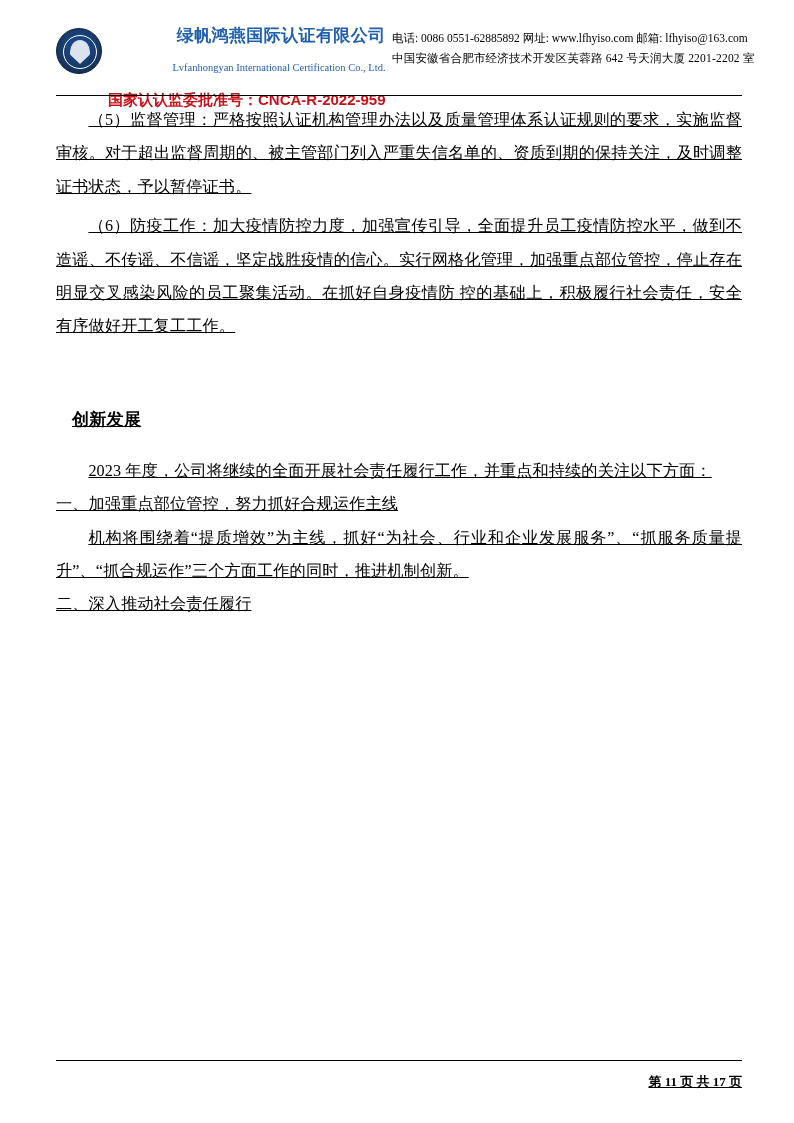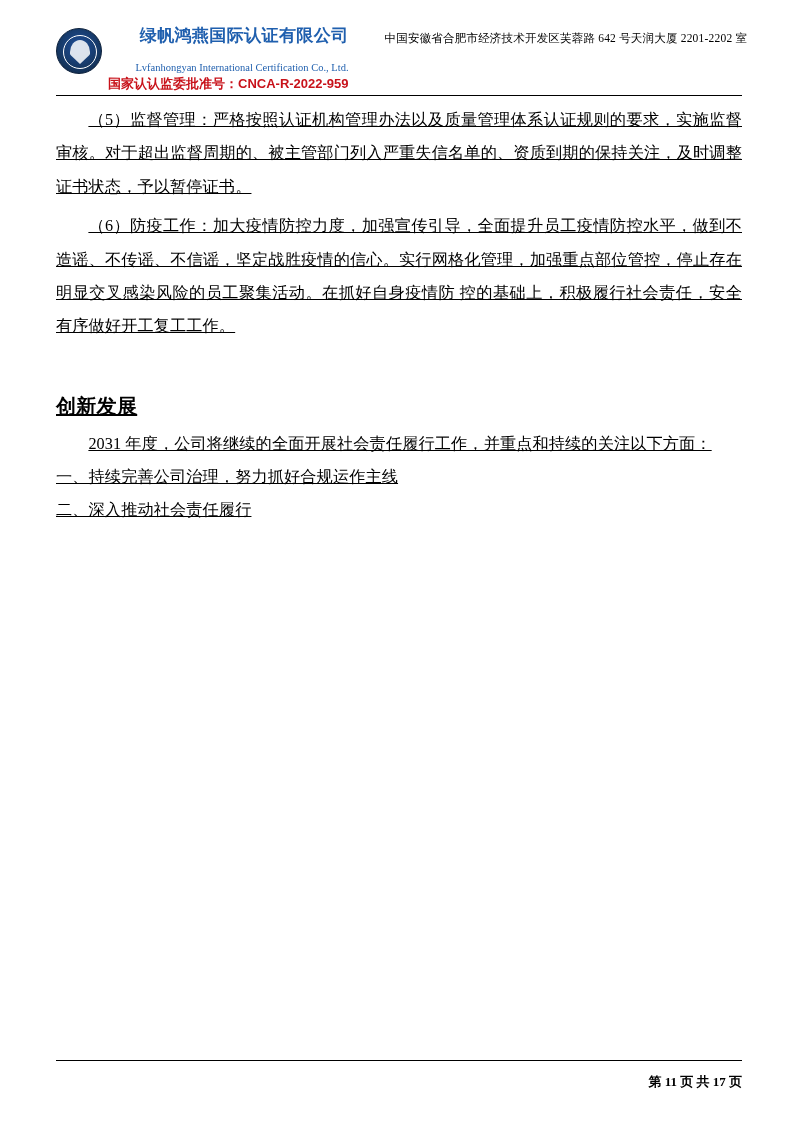--- a/index.html
+++ b/index.html
@@ -81,25 +81,25 @@
   }
   .company-en {
     font-family: "Liberation Serif", serif;
     font-size: 10.5px;
     color: #1f5fae;
     white-space: nowrap;
     margin-top: 16px;
   }
   .company-cert {
     font-family: "Liberation Sans", sans-serif;
-    font-size: 13px;
+    font-size: 15px;
     font-weight: bold;
     color: #c8121a;
     white-space: nowrap;
-    margin-top: 3px;
+    margin-top: 17px;
   }
   .contact-block {
     margin-left: 36px;
     padding-top: 2px;
     font-family: "Liberation Serif", serif;
     font-size: 11.5px;
     line-height: 1.75;
     color: #000;
     white-space: nowrap;
   }
@@ -129,23 +129,23 @@
     text-align: justify;
     text-justify: inter-ideograph;
     letter-spacing: .1px;
   }
   p.indent { text-indent: 2em; }
   p.hang { text-indent: 0; }
   .gap-small { height: 6px; }
   .gap-large { height: 40px; }
 
   h2.section {
-    margin: 0;
+    margin: 16px;
     font-family: "Liberation Sans", "DejaVu Sans", sans-serif;
-    font-size: 20px;
+    font-size: 17px;
     font-weight: bold;
     line-height: 1.6;
     letter-spacing: .3px;
   }
 
   
   .footer-rule {
     position: absolute;
     left: 56px;
     bottom: 62px;
@@ -155,53 +155,55 @@
   }
   .footer {
     position: absolute;
     left: 56px;
     bottom: 32px;
     width: 686px;
     text-align: right;
     font-family: "Liberation Serif", serif;
     font-size: 13px;
   }
-  .footer .pg { font-weight: bold; }
+  .footer .pg { font-weight: bold; text-decoration: underline; }
 </style>
 </head>
 <body>
 
 <div class="page">
 
   <div class="header">
     <div class="logo-block">
       <div class="logo-mark"></div>
       <div class="logo-text">
         <span class="company-cn">绿帆鸿燕国际认证有限公司</span>
         <span class="company-en">Lvfanhongyan International Certification Co., Ltd.</span>
         <span class="company-cert">国家认认监委批准号：CNCA-R-2022-959</span>
       </div>
     </div>
     <div class="contact-block">
+      <div class="line1">电话: 0086 0551-62885892 网址: www.lfhyiso.com 邮箱: lfhyiso@163.com</div>
       <div class="line2">中国安徽省合肥市经济技术开发区芙蓉路 642 号天润大厦 2201-2202 室</div>
     </div>
   </div>
   <div class="header-rule"></div>
 
   <div class="content">
     <p class="indent">（5）监督管理：严格按照认证机构管理办法以及质量管理体系认证规则的要求，实施监督审核。对于超出监督周期的、被主管部门列入严重失信名单的、资质到期的保持关注，及时调整证书状态，予以暂停证书。</p>
     <div class="gap-small"></div>
     <p class="indent">（6）防疫工作：加大疫情防控力度，加强宣传引导，全面提升员工疫情防控水平，做到不造谣、不传谣、不信谣，坚定战胜疫情的信心。实行网格化管理，加强重点部位管控，停止存在明显交叉感染风险的员工聚集活动。在抓好自身疫情防 控的基础上，积极履行社会责任，安全有序做好开工复工工作。</p>
     <div class="gap-small"></div>
 
     <div class="gap-large"></div>
     <h2 class="section">创新发展</h2>
     <div class="gap-small"></div>
-    <p class="indent">2031 年度，公司将继续的全面开展社会责任履行工作，并重点和持续的关注以下方面：</p>
-    <p class="hang">一、持续完善公司治理，努力抓好合规运作主线</p>
+    <p class="indent">2023 年度，公司将继续的全面开展社会责任履行工作，并重点和持续的关注以下方面：</p>
+    <p class="hang">一、加强重点部位管控，努力抓好合规运作主线</p>
+    <p class="indent">机构将围绕着“提质增效”为主线，抓好“为社会、行业和企业发展服务”、“抓服务质量提升”、“抓合规运作”三个方面工作的同时，推进机制创新。</p>
     <p class="hang">二、深入推动社会责任履行</p>
   </div>
 
   <div class="footer-rule"></div>
   <div class="footer">
     <span class="pg">第 11 页 共 17 页</span>
   </div>
 
 </div>
 

